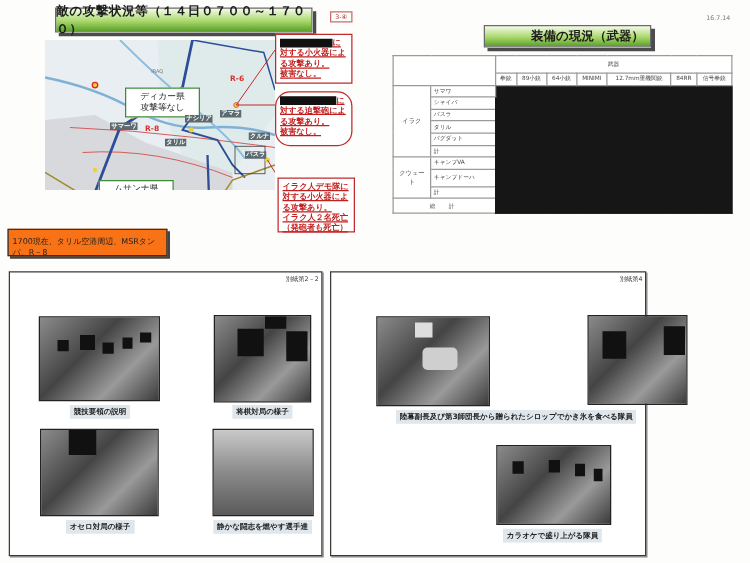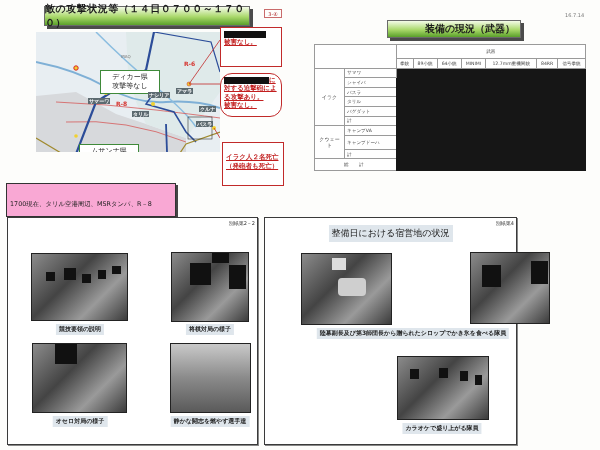--- a/index.html
+++ b/index.html
@@ -41,23 +41,23 @@
   .route {
     position: absolute; font-size: 6px; font-weight: bold; color: #d6322d;
   }
   .callout {
     position: absolute; border: 1px solid #c12a2a; background: #fff;
     padding: 2px 3px; font-size: 6.5px; line-height: 8.3px; color: #c21f1f;
     text-decoration: underline; font-weight: bold;
   }
   .redact { display: inline-block; background: #111; height: 7px; vertical-align: middle; }
   .note-box {
-    position: absolute; left: 6px; top: 183px; width: 170px; height: 22px;
-    border: 1px solid #333; box-shadow: 2px 2px 0 #444; background: #f9a8d4;
-    font-size: 6.4px; line-height: 9px; padding: 16px 3px; color: #222;
+    position: absolute; left: 6px; top: 183px; width: 128px; height: 22px;
+    border: 1px solid #333; box-shadow: 2px 2px 0 #444; background: #f97316;
+    font-size: 6.4px; line-height: 9px; padding: 5px 3px; color: #222;
   }
 
   
   .date-stamp { position: absolute; left: 565px; top: 12px; font-size: 5px; color: #777; }
   .equip-title {
     position: absolute; left: 387px; top: 20px; width: 134px; height: 18px;
     background: linear-gradient(#f4fbe8, #a9d86a 55%, #5aa02a);
     border: 1px solid #6a6a6a; box-shadow: 3px 3px 0 #4b4b4b;
     font-size: 10px; font-weight: bold; color: #1c1c1c;
     display: flex; align-items: center; justify-content: center; padding-left: 32px;
@@ -157,29 +157,29 @@
   <span class="city" style="left:96px; top:79px;">タリル</span>
   <span class="city" style="left:140px; top:56px;">アマラ</span>
   <span class="city" style="left:163px; top:74px;">クルナ</span>
   <span class="city" style="left:160px; top:89px;">バスラ</span>
 
   <span class="route" style="left:148px; top:28px;">R-6</span>
   <span class="route" style="left:80px; top:68px;">R-8</span>
 </div>
 
 <div class="callout" style="left:220px; top:27px; width:62px; height:40px;">
-  <span class="redact" style="width:42px;"></span><br>
+  <span class="redact" style="width:42px;"></span><span>に対する小火器による攻撃あり。</span><br>
   <span>被害なし。</span>
 </div>
 <div class="callout" style="left:220px; top:73px; width:62px; height:44px;border-radius:12px;">
   <span class="redact" style="width:45px;"></span><span>に対する迫撃砲による攻撃あり。</span><br>
   <span>被害なし。</span>
 </div>
 <div class="callout" style="left:222px; top:142px; width:62px; height:44px;">
-  <br>
+  <span>イラク人デモ隊に対する小火器による攻撃あり。</span><br>
   <span>イラク人２名死亡（発砲者も死亡）</span>
 </div>
 
 <div class="note-box">
   <div>1700現在、タリル空港周辺、MSRタンパ、R－8</div>
 </div>
 
 <div class="date-stamp">16.7.14</div>
 <div class="equip-title">装備の現況（武器）</div>
 
@@ -257,21 +257,20 @@
     <div class="face" style="left:22px; top:0px; width:22px; height:20px;"></div>
   </div>
   <div class="caption" style="left:72px; top:198px;">オセロ対局の様子</div>
 
   <div class="photo" style="left:162px; top:125px; width:81px; height:70px; background: linear-gradient(180deg, #c9c9c9, #8a8a8a 50%, #5a5a5a);"></div>
   <div class="caption" style="left:202px; top:198px;">静かな闘志を燃やす選手達</div>
 </div>
 
 <div class="panel right">
   <div class="panel-ref">別紙第4</div>
-  <div class="panel-title">整備日における宿営地の状況</div>
 
   <div class="photo" style="left:36px; top:35px; width:91px; height:72px;">
     <div style="position:absolute; left:30px; top:4px; width:14px; height:12px; background:#ddd;"></div>
     <div style="position:absolute; left:36px; top:24px; width:28px; height:18px; background:#cfcfcf; border-radius:4px;"></div>
   </div>
   <div class="photo" style="left:205px; top:34px; width:80px; height:72px;">
     <div class="face" style="left:11px; top:12px; width:19px; height:22px;"></div>
     <div class="face" style="left:60px; top:8px; width:17px; height:23px;"></div>
   </div>
   <div class="caption" style="left:148px; top:110px;">陸幕副長及び第3師団長から贈られたシロップでかき氷を食べる隊員</div>

